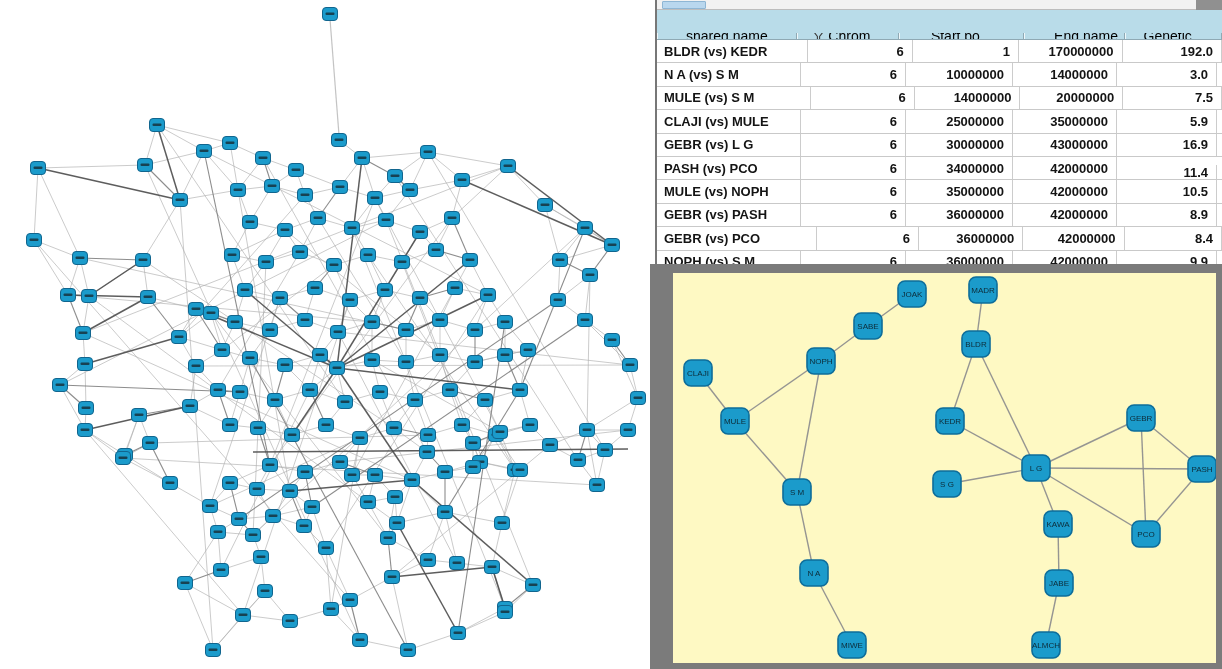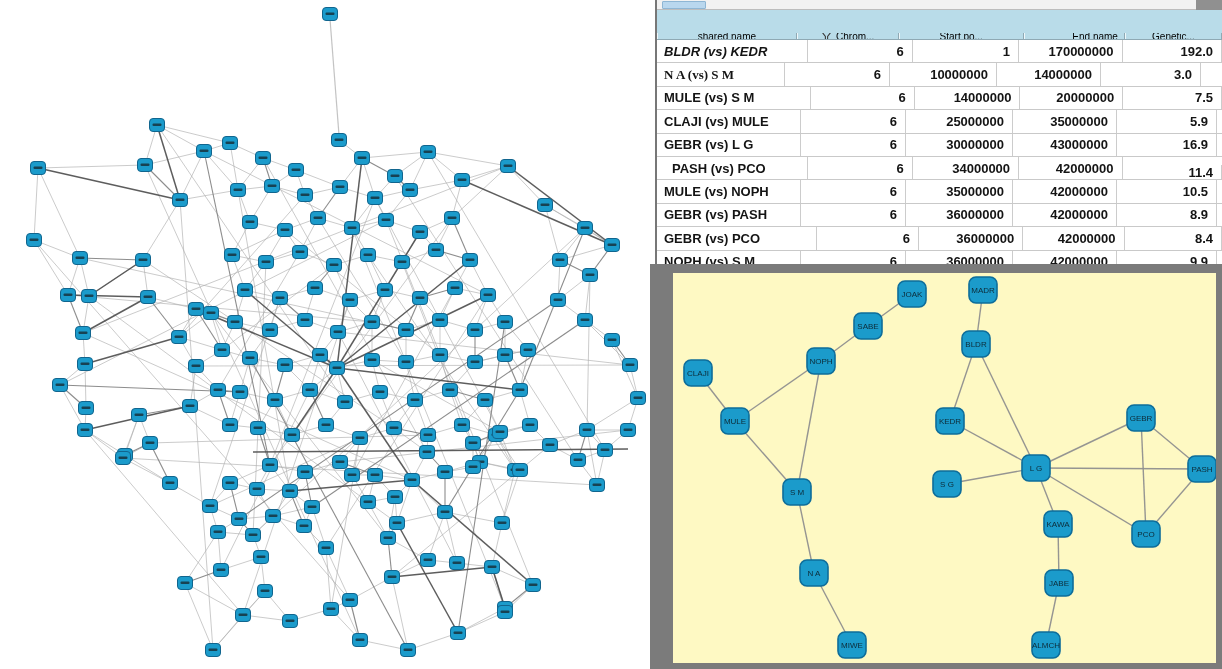--- a/index.html
+++ b/index.html
@@ -24,21 +24,21 @@
     position:absolute;left:5px;top:1px;width:44px;height:8px;
     background:#b9d7ee;border:1px solid #8fb6d4;box-sizing:border-box;border-radius:1px;
   }
   .hscroll .track-end{
     position:absolute;right:0;top:0;width:26px;height:10px;background:#909090;
   }
   .tbl{width:565px;box-sizing:border-box;border-bottom:2px solid #8a8a8a;}
   .thead{display:flex;height:29px;background:#b9dce9;border-bottom:1px solid #8fa9b4;}
   .th{
     display:flex;align-items:center;justify-content:center;
-    font-size:10px;color:#000;box-sizing:border-box;
+    font-size:14px;color:#000;box-sizing:border-box;
     border-right:1px solid #8fa9b4;border-left:1px solid #eef7fa;
     overflow:hidden;white-space:nowrap;gap:4px;margin-top:23px;
   }
   .th.align-right{justify-content:flex-end;padding-right:6px;}
   .tbody .tr{display:flex;height:22.4px;border-bottom:1px solid #c9c9c9;background:#fff;}
   .td{
     font-size:13px;font-weight:600;color:#141414;box-sizing:border-box;
     border-right:1px solid #cccccc;display:flex;align-items:center;
     overflow:hidden;white-space:nowrap;
   }
@@ -1207,28 +1207,28 @@
         </div>
         <div class="th align-right" style="width: 104px;">
           <span>End name</span>
         </div>
         <div class="th" style="width: 100px;">
           <span>Genetic...</span>
         </div>
       </div>
     <div class="tbody">
         <div class="tr">
-          <div class="td txt" style="width: 152px; font-style: italic;">BLDR (vs) KEDR</div>
+          <div class="td txt" style="width: 152px;">BLDR (vs) KEDR</div>
           <div class="td num" style="width: 105px;">6</div>
           <div class="td num" style="width: 107px;">1</div>
           <div class="td num" style="width: 104px;">170000000</div>
           <div class="td num" style="width: 100px;">192.0</div>
         </div>
         <div class="tr">
-          <div class="td txt" style="width: 128px; font-family: Liberation Serif, serif;">N A (vs) S M</div>
+          <div class="td txt" style="width: 144px;">N A (vs) S M</div>
           <div class="td num" style="width: 105px;">6</div>
           <div class="td num" style="width: 107px;">10000000</div>
           <div class="td num" style="width: 104px;">14000000</div>
           <div class="td num" style="width: 100px;">3.0</div>
         </div>
         <div class="tr">
           <div class="td txt" style="width: 156px;">MULE (vs) S M</div>
           <div class="td num" style="width: 105px;">6</div>
           <div class="td num" style="width: 107px;">14000000</div>
           <div class="td num" style="width: 104px;">20000000</div>
@@ -1242,21 +1242,21 @@
           <div class="td num" style="width: 100px;">5.9</div>
         </div>
         <div class="tr">
           <div class="td txt" style="width: 144px;">GEBR (vs) L G</div>
           <div class="td num" style="width: 105px;">6</div>
           <div class="td num" style="width: 107px;">30000000</div>
           <div class="td num" style="width: 104px;">43000000</div>
           <div class="td num" style="width: 100px;">16.9</div>
         </div>
         <div class="tr">
-          <div class="td txt" style="width: 144px; margin-left: 8px;">PASH (vs) PCO</div>
+          <div class="td txt" style="width: 144px;">PASH (vs) PCO</div>
           <div class="td num" style="width: 105px;">6</div>
           <div class="td num" style="width: 107px;">34000000</div>
           <div class="td num" style="width: 104px;">42000000</div>
           <div class="td num" style="width: 100px; margin-top: 8px;">11.4</div>
         </div>
         <div class="tr">
           <div class="td txt" style="width: 144px;">MULE (vs) NOPH</div>
           <div class="td num" style="width: 105px;">6</div>
           <div class="td num" style="width: 107px;">35000000</div>
           <div class="td num" style="width: 104px;">42000000</div>

